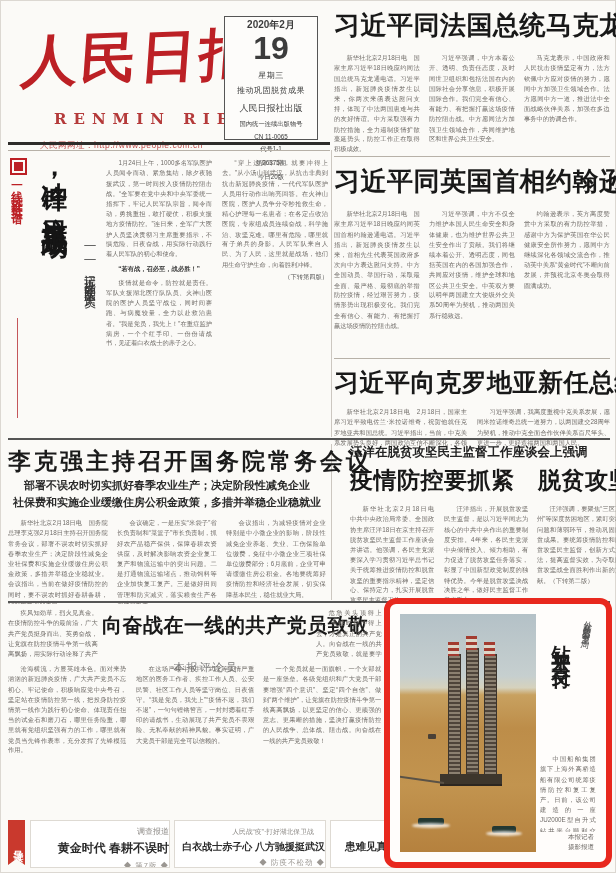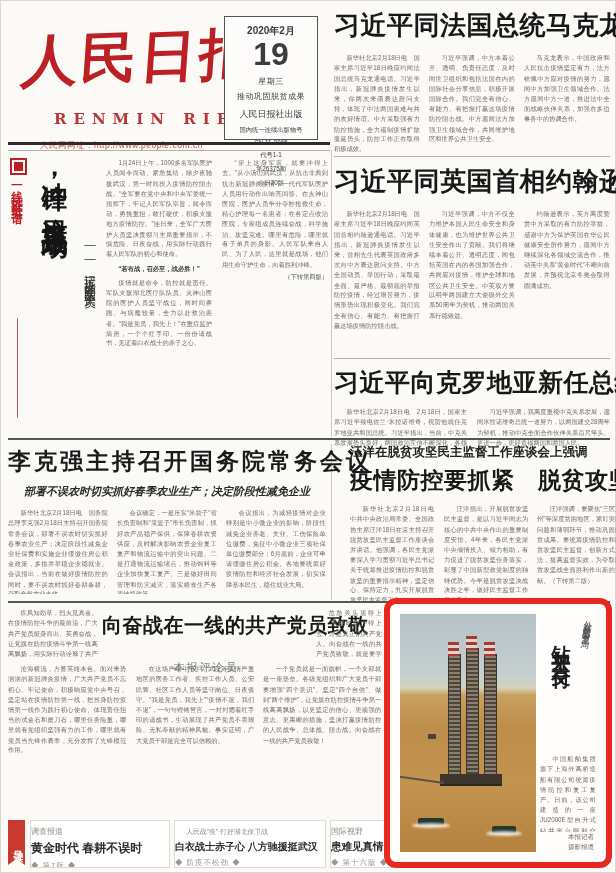--- a/index.html
+++ b/index.html
@@ -9,21 +9,21 @@
   .abs{position:absolute;}
   
   .brand{font-family:"DejaVu Serif",serif;font-weight:900;color:#bc2025;
          font-size:56px;letter-spacing:3px;transform:skewX(-6deg) rotate(-2deg);
          white-space:nowrap;}
   .roman{font-family:"DejaVu Serif",serif;font-weight:bold;color:#b43a3a;
          font-size:15px;letter-spacing:7px;white-space:nowrap;}
   .site{color:#c05050;font-size:8.5px;letter-spacing:.5px;white-space:nowrap;}
   
   .datebox{border:1px solid #555;background:#fdfcfa;text-align:center;color:#3c3c3c;}
-  .db0{font-size:10px;font-weight:bold;margin-top:7px;}
+  .db0{font-size:10px;font-weight:bold;margin-top:1px;}
   .db1{font-size:32px;font-weight:bold;line-height:1.05;}
   .dbs{font-size:8px;margin-top:4px;letter-spacing:.5px;}
   .dbm{font-size:9px;margin-top:6px;}
   .dbt{font-size:7px;margin-top:4px;transform:scale(.9);}
   
   .h-big{font-weight:900;color:#181818;white-space:nowrap;letter-spacing:.5px;}
   .h-serif{font-family:"Liberation Serif","DejaVu Serif",serif;font-weight:900;color:#1a1a1a;
            letter-spacing:3px;white-space:nowrap;}
   .kicker{font-weight:bold;color:#222;}
   .deck{font-weight:bold;color:#2a2a2a;text-align:center;line-height:1.5;}
@@ -42,21 +42,21 @@
   .vline{background:#ccc7c0;width:1px;}
   
   .vtext{writing-mode:vertical-rl;text-orientation:upright;}
   .badge{width:13px;height:13px;border:2px solid #bc2025;background:#bc2025;
          box-shadow:inset 0 0 0 2px #fbfaf7;}
   .col-label{color:#bc2025;font-weight:bold;font-size:11.5px;letter-spacing:4px;}
   .feat-title{font-weight:900;color:#151515;font-size:26px;letter-spacing:3px;line-height:1;}
   .feat-sub{color:#333;font-size:11.5px;letter-spacing:2px;}
   .redline{background:#c4575b;width:1px;}
   
-  .strip-box{border:1px solid #dedad3;background:#fff;text-align:left;overflow:hidden;}
+  .strip-box{border:1px solid #dedad3;background:#fff;text-align:right;overflow:hidden;}
   .strip-kicker{font-size:8px;color:#8d8a86;margin-top:5px;white-space:nowrap;}
   .strip-title{font-weight:bold;color:#2b2b2b;white-space:nowrap;margin-top:3px;}
   .strip-page{font-size:7.5px;color:#9a9691;margin-top:4px;letter-spacing:1px;}
   .daodu{background:#c9392d;color:#fff;font-weight:bold;font-size:10px;letter-spacing:2px;
          text-align:center;clip-path:polygon(0 0,100% 0,100% 100%,50% 86%,0 100%);}
   
   .hlbox{border:6px solid #e8281e;border-radius:12px;background:#fffdfb;}
   .photo{background:linear-gradient(180deg,#b4c1c7 0%,#c6cfcf 26%,#d6d2bd 31%,
           #c8a160 34%,#bd8d49 48%,#c2944f 72%,#b5813e 100%);overflow:hidden;}
   .tower{position:absolute;width:11px;background:
@@ -185,22 +185,23 @@
         <p class="jump">（下转第四版）</p>
       </div>
     </div>
   </div>
 
   <div class="abs hr3" style="left:8px;top:438px;width:602px;"></div>
   <div class="abs vline" style="left:331px;top:444px;height:156px;"></div>
 
   <div class="abs" style="left:8px;top:446px;width:318px;">
     <div class="h-serif" style="font-size:23px;text-align:center;">李克强主持召开国务院常务会议</div>
-    <div class="deck" style="font-size:11px;margin-top:6px;font-style:italic;">
+    <div class="deck" style="font-size:11px;">
       <div>部署不误农时切实抓好春季农业生产；决定阶段性减免企业</div>
+      <div>社保费和实施企业缓缴住房公积金政策，多措并举稳企业稳就业</div>
     </div>
     <div class="cols" style="margin-top:8px;height:86px;">
       <div class="colbox">
           <div class="sc">
             <p>新华社北京2月18日电　国务院总理李克强2月18日主持召开国务院常务会议，部署不误农时切实抓好春季农业生产；决定阶段性减免企业社保费和实施企业缓缴住房公积金政策，多措并举稳企业稳就业。会议指出，当前在做好疫情防控的同时，要不误农时抓好春耕备耕，夺取全年农业丰收。</p>
           </div>
         </div>
       <div class="colbox">
           <div class="sc">
             <p>会议确定，一是压实“米袋子”省长负责制和“菜篮子”市长负责制，抓好农产品稳产保供，保障春耕农资供应，及时解决影响农资企业复工复产和物流运输中的突出问题。二是打通物流运输堵点，推动饲料等企业加快复工复产。三是做好田间管理和防灾减灾，落实粮食生产各项扶持政策。</p>

